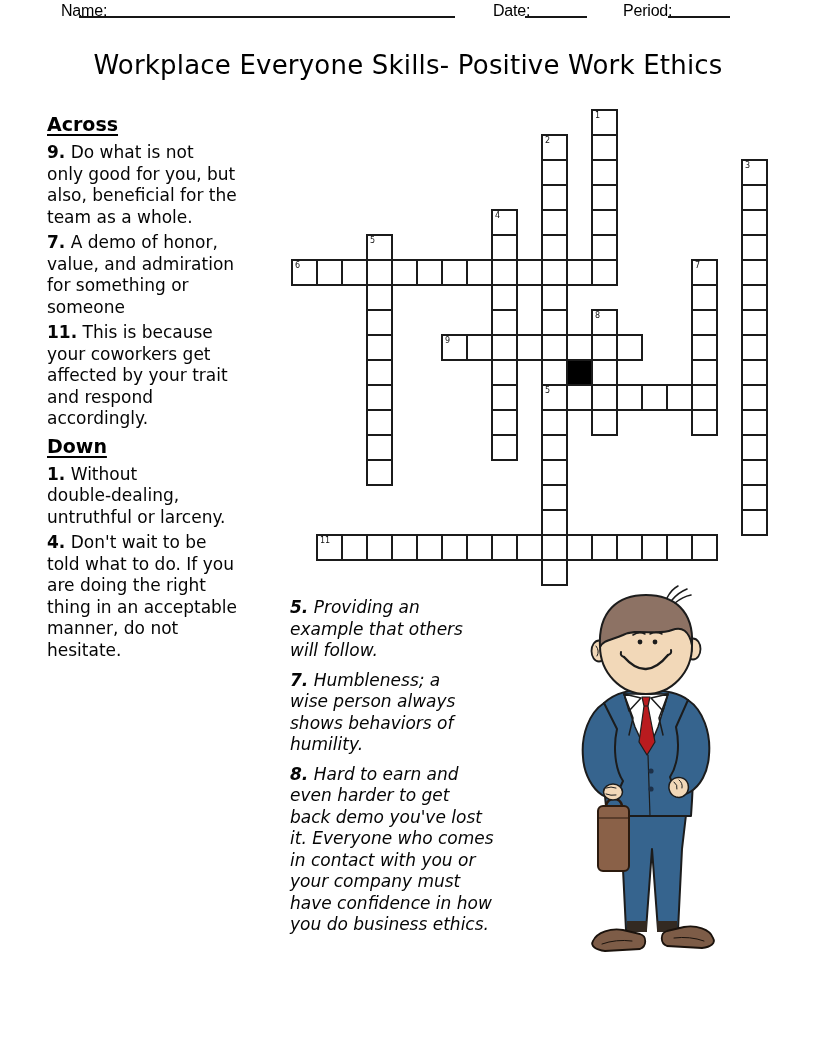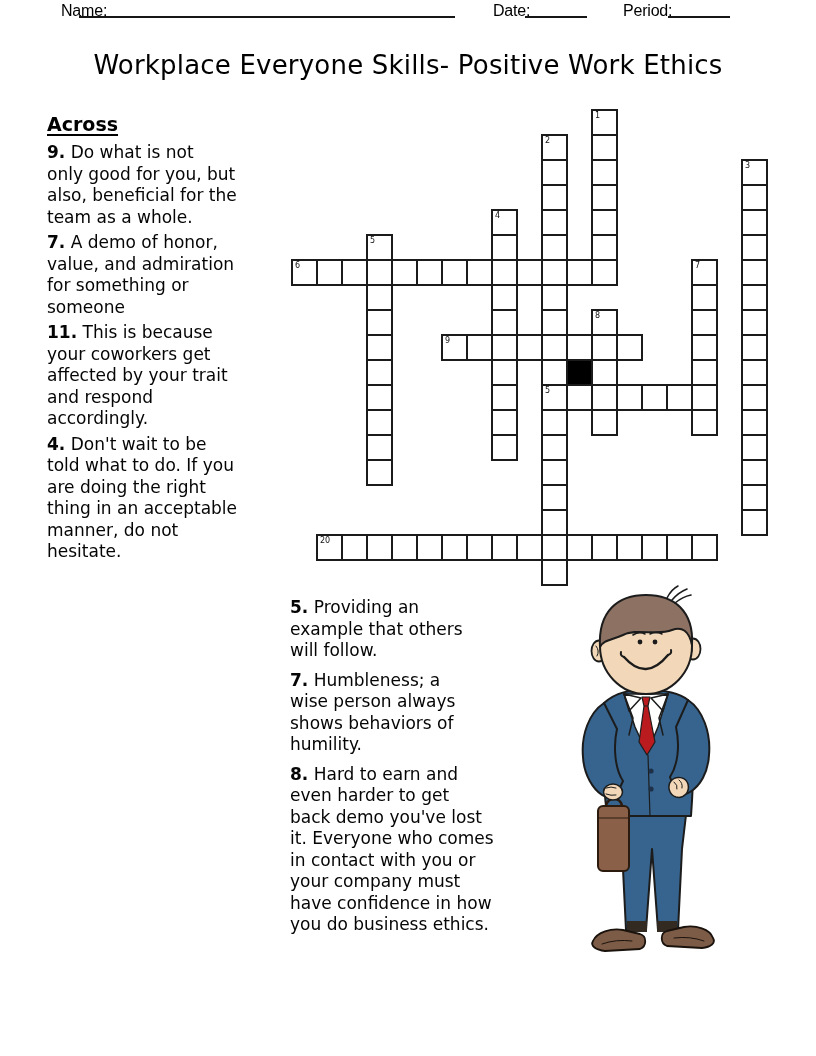--- a/index.html
+++ b/index.html
@@ -49,21 +49,21 @@
     text-underline-offset: 3px;
     line-height: 24px;
     margin-bottom: 6px;
   }
   #down-heading { margin-top: 4px; }
 
   p.clue {
     font-size: 17px; line-height: 21.5px; color: #050505;
     margin: 0 0 4px 0;
   }
-  #middle-col p.clue { margin-bottom: 8px; }
+  #middle-col p.clue { margin-bottom: 8px; font-style: italic; }
   .cnum  { font-weight: bold; }
   .ctext { white-space: pre-line; }
 
   
   #crossword-grid {
     position: absolute; left: 292px; top: 110px;
     width: 478px; height: 478px;
   }
   .cell {
     position: absolute; width: 27px; height: 27px;
@@ -104,20 +104,24 @@
 team as a whole.</span></p>
   <p class="clue"><b class="cnum">7.</b> <span class="ctext">A demo of honor,
 value, and admiration
 for something or
 someone</span></p>
   <p class="clue"><b class="cnum">11.</b> <span class="ctext">This is because
 your coworkers get
 affected by your trait
 and respond
 accordingly.</span></p>
+  <div class="clue-heading" id="down-heading">Down</div>
+  <p class="clue"><b class="cnum">1.</b> <span class="ctext">Without
+double-dealing,
+untruthful or larceny.</span></p>
   <p class="clue"><b class="cnum">4.</b> <span class="ctext">Don't wait to be
 told what to do. If you
 are doing the right
 thing in an acceptable
 manner, do not
 hesitate.</span></p>
 </div>
 
 <div class="clue-col" id="middle-col">
   <p class="clue"><b class="cnum">5.</b> <span class="ctext">Providing an
@@ -242,21 +246,21 @@
     </div>
     <div class="cell" style="left: 174px; top: 224px;"></div>
     <div class="cell" style="left: 224px; top: 224px;"></div>
     <div class="cell" style="left: 274px; top: 224px;"></div>
     <div class="cell" style="left: 324px; top: 224px;"></div>
     <div class="cell" style="left: 274px; top: 274px;"></div>
     <div class="cell" style="left: 324px; top: 274px;"></div>
     <div class="cell" style="left: 349px; top: 274px;"></div>
     <div class="cell" style="left: 374px; top: 274px;"></div>
     <div class="cell" style="left: 24px; top: 424px;">
-      <span class="cellnum">20</span>
+      <span class="cellnum">11</span>
     </div>
     <div class="cell" style="left: 49px; top: 424px;"></div>
     <div class="cell" style="left: 74px; top: 424px;"></div>
     <div class="cell" style="left: 99px; top: 424px;"></div>
     <div class="cell" style="left: 124px; top: 424px;"></div>
     <div class="cell" style="left: 149px; top: 424px;"></div>
     <div class="cell" style="left: 174px; top: 424px;"></div>
     <div class="cell" style="left: 199px; top: 424px;"></div>
     <div class="cell" style="left: 224px; top: 424px;"></div>
     <div class="cell" style="left: 274px; top: 424px;"></div>

